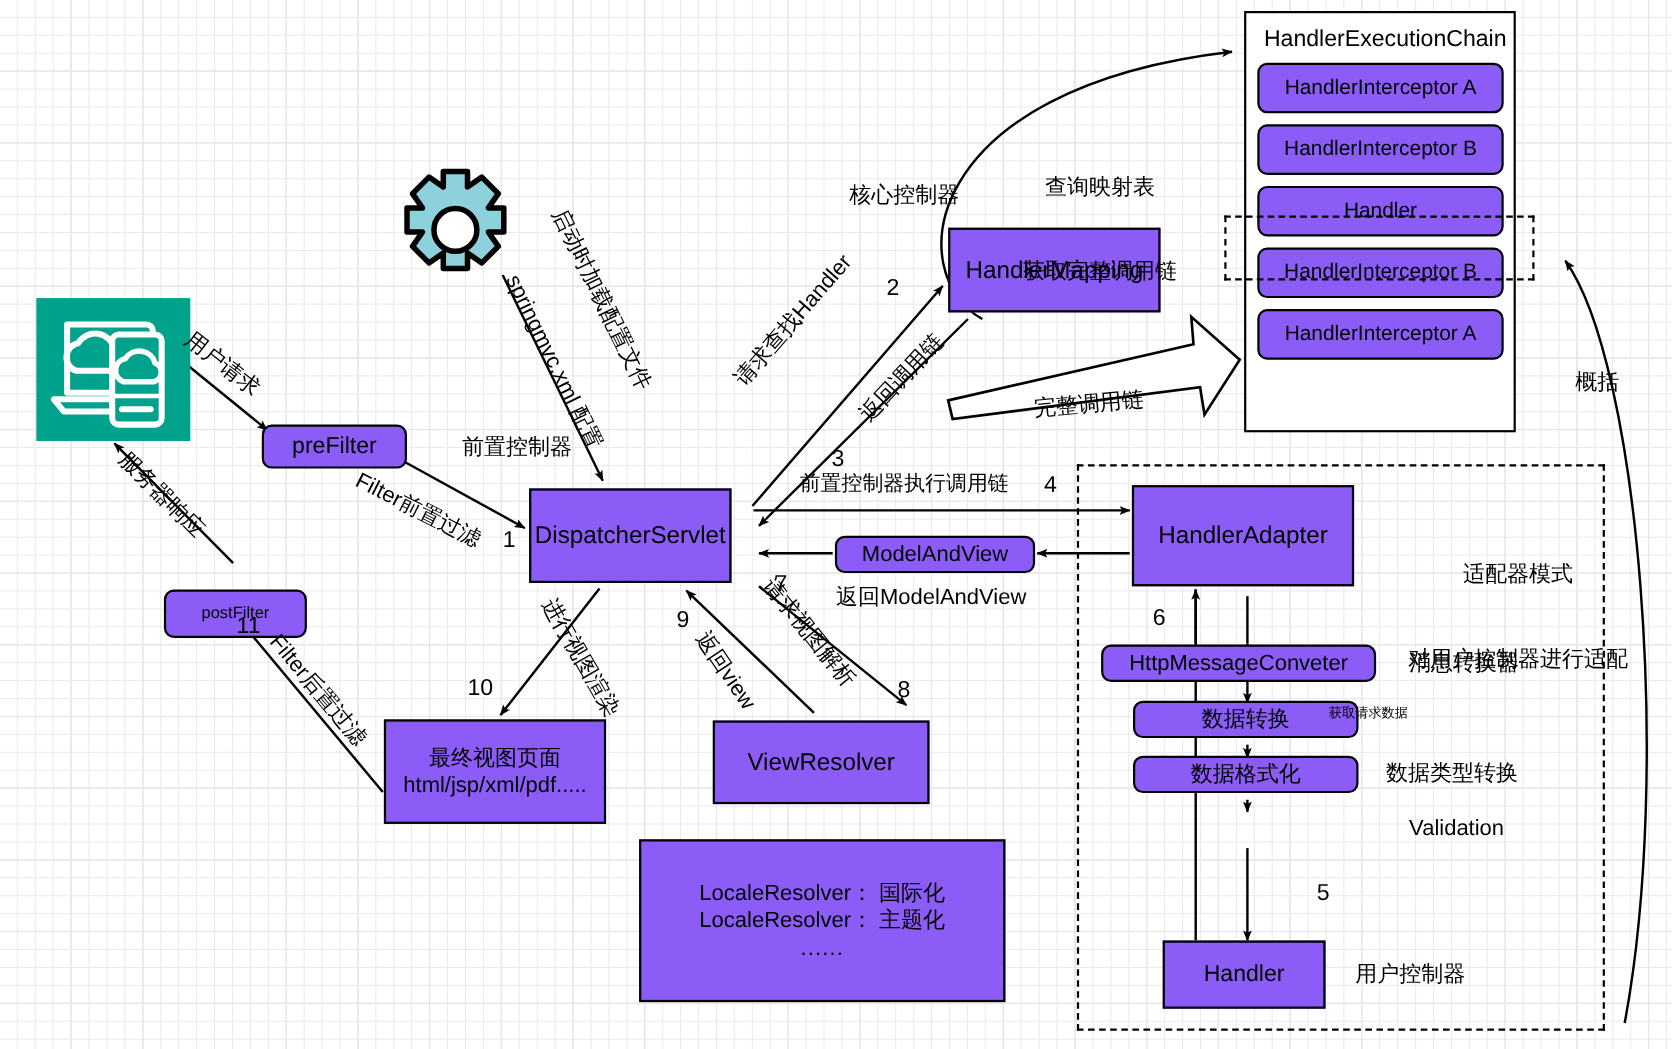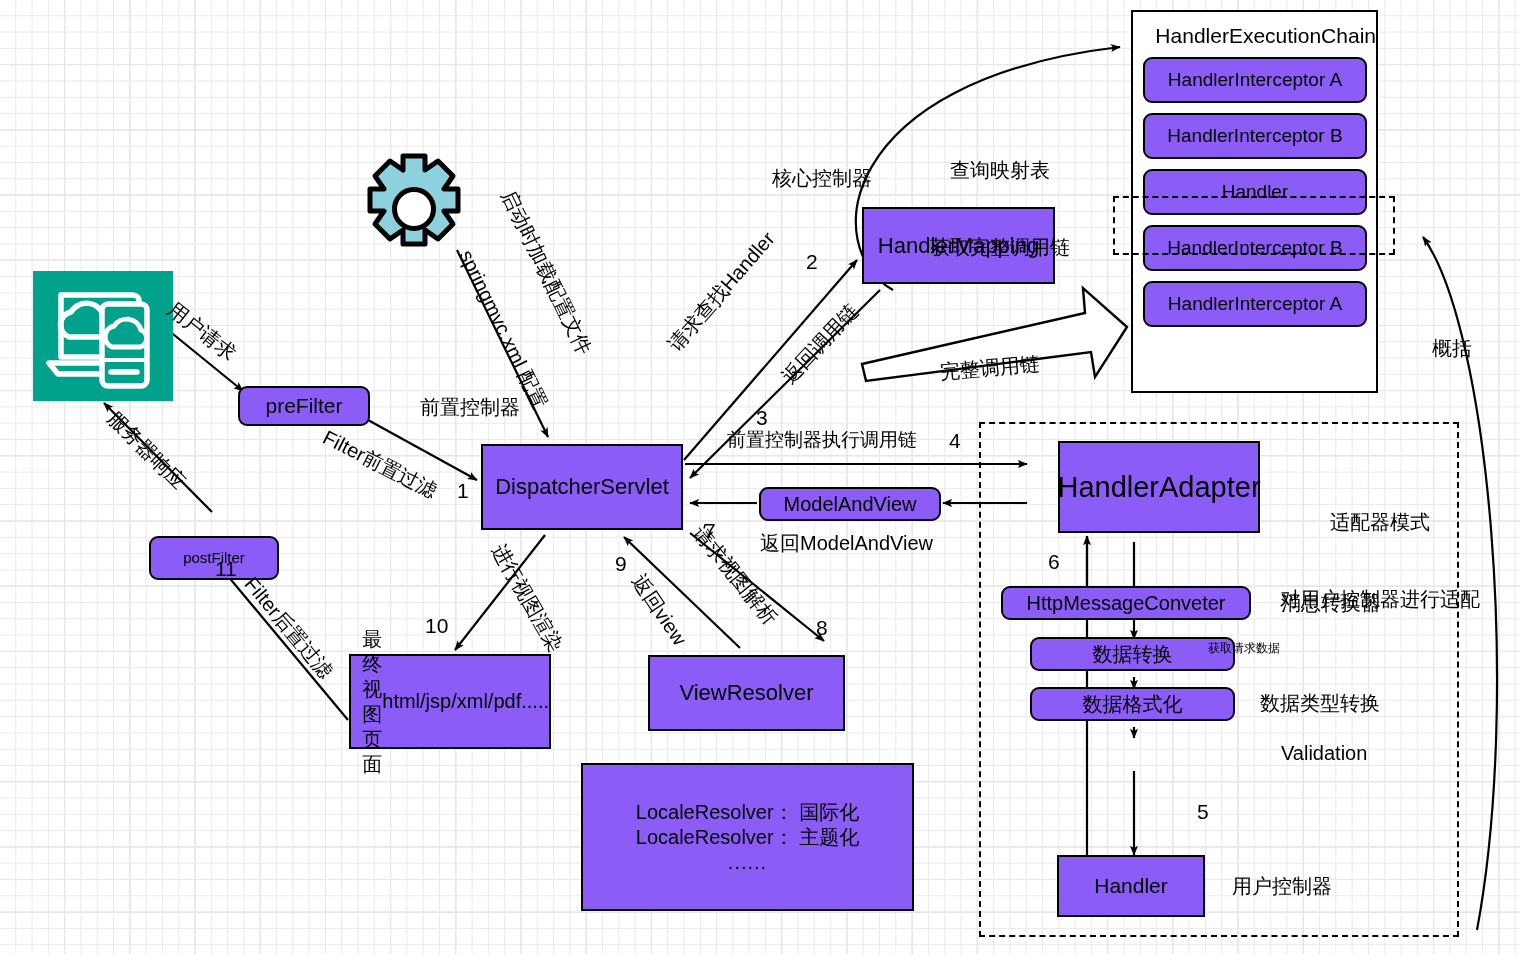--- a/index.html
+++ b/index.html
@@ -118,52 +118,52 @@
     <svg width="114" height="114" viewBox="0 0 114 114">
       <path d="M46,4 h22 v14 l13,-9 l15,15 l-9,13 h14 v22 h-14 l9,13 l-15,15 l-13,-9 v14 h-22 v-14 l-13,9 l-15,-15 l9,-13 h-14 v-22 h14 l-9,-13 l15,-15 l13,9 z" fill="#8cd1dc" stroke="#000" stroke-width="5" stroke-linejoin="round"></path>
       <circle cx="57" cy="57" r="19.5" fill="#ffffff" stroke="#000" stroke-width="5"></circle>
     </svg>
   </div>
 
   <div class="node rnd-s" style="left:238px;top:386px;width:132px;height:40px;font-size:21px;">preFilter</div>
 
   <div class="node rnd-s" style="left:149px;top:536px;width:130px;height:44px;font-size:15px;">postFilter</div>
 
-  <div class="node rnd" style="left:481px;top:444px;width:202px;height:86px;font-size:22px;">DispatcherServlet</div>
+  <div class="node rnd" style="left:481px;top:444px;width:184px;height:86px;font-size:22px;">DispatcherServlet</div>
 
   <div class="node rnd" style="left:862px;top:207px;width:193px;height:77px;font-size:22px;">HandlerMapping</div>
 
   <div class="node rnd-s" style="left:759px;top:487px;width:182px;height:34px;font-size:20px;">ModelAndView</div>
 
-  <div class="node rnd" style="left:1029px;top:441px;width:202px;height:92px;font-size:29px;margin-left:29px;">HandlerAdapter</div>
+  <div class="node rnd" style="left:1029px;top:441px;width:202px;height:92px;font-size:22px;">HandlerAdapter</div>
 
   <div class="node rnd-s" style="left:1001px;top:586px;width:250px;height:34px;font-size:20px;">HttpMessageConveter</div>
 
   <div class="node rnd-s" style="left:1030px;top:637px;width:205px;height:34px;font-size:20px;">数据转换</div>
 
   <div class="node rnd-s" style="left:1030px;top:687px;width:205px;height:34px;font-size:20px;">数据格式化</div>
 
 
   <div class="node rnd" style="left:1057px;top:855px;width:148px;height:62px;font-size:21px;">Handler</div>
 
   <div class="node rnd" style="left:648px;top:655px;width:197px;height:76px;font-size:22px;">ViewResolver</div>
 
-  <div class="node rnd" style="left:349px;top:654px;width:202px;height:95px;font-size:20px;flex-direction:row;">
+  <div class="node rnd" style="left:349px;top:654px;width:202px;height:95px;font-size:20px;flex-direction:column;">
     <span>最终视图页面</span>
     <span>html/jsp/xml/pdf.....</span>
   </div>
 
   <div class="node sq" style="left:581px;top:763px;width:333px;height:148px;font-size:20px;flex-direction:column;justify-content:center;">
     <span style="display:block;">LocaleResolver： 国际化</span>
     <span style="display:block;">LocaleResolver： 主题化</span>
     <span style="display:block;letter-spacing:1px;">......</span>
   </div>
 
   <div class="node sq" style="left:1131px;top:10px;width:247px;height:383px;display:block;background:#fff;">
-    <div style="font-size:21px;text-align:right;padding-top:11px;">HandlerExecutionChain</div>
+    <div style="font-size:21px;text-align:left;padding-top:11px;margin-left:16px;">HandlerExecutionChain</div>
     <div style="padding:8px 10px 0 10px;">
       <div class="node rnd-s" style="position:relative;left:0;top:0;margin:0 auto 10px auto;width:224px;height:46px;font-size:19px;">HandlerInterceptor A</div>
       <div class="node rnd-s" style="position:relative;left:0;top:0;margin:0 auto 10px auto;width:224px;height:46px;font-size:19px;">HandlerInterceptor B</div>
       <div class="node rnd-s" style="position:relative;left:0;top:0;margin:0 auto 10px auto;width:224px;height:46px;font-size:19px;">Handler</div>
       <div class="node rnd-s" style="position:relative;left:0;top:0;margin:0 auto 10px auto;width:224px;height:46px;font-size:19px;">HandlerInterceptor B</div>
       <div class="node rnd-s" style="position:relative;left:0;top:0;margin:0 auto 0 auto;width:224px;height:46px;font-size:19px;">HandlerInterceptor A</div>
     </div>
   </div>
 
   <div class="dashbox" style="left:1113px;top:196px;width:282px;height:59px;"></div>

